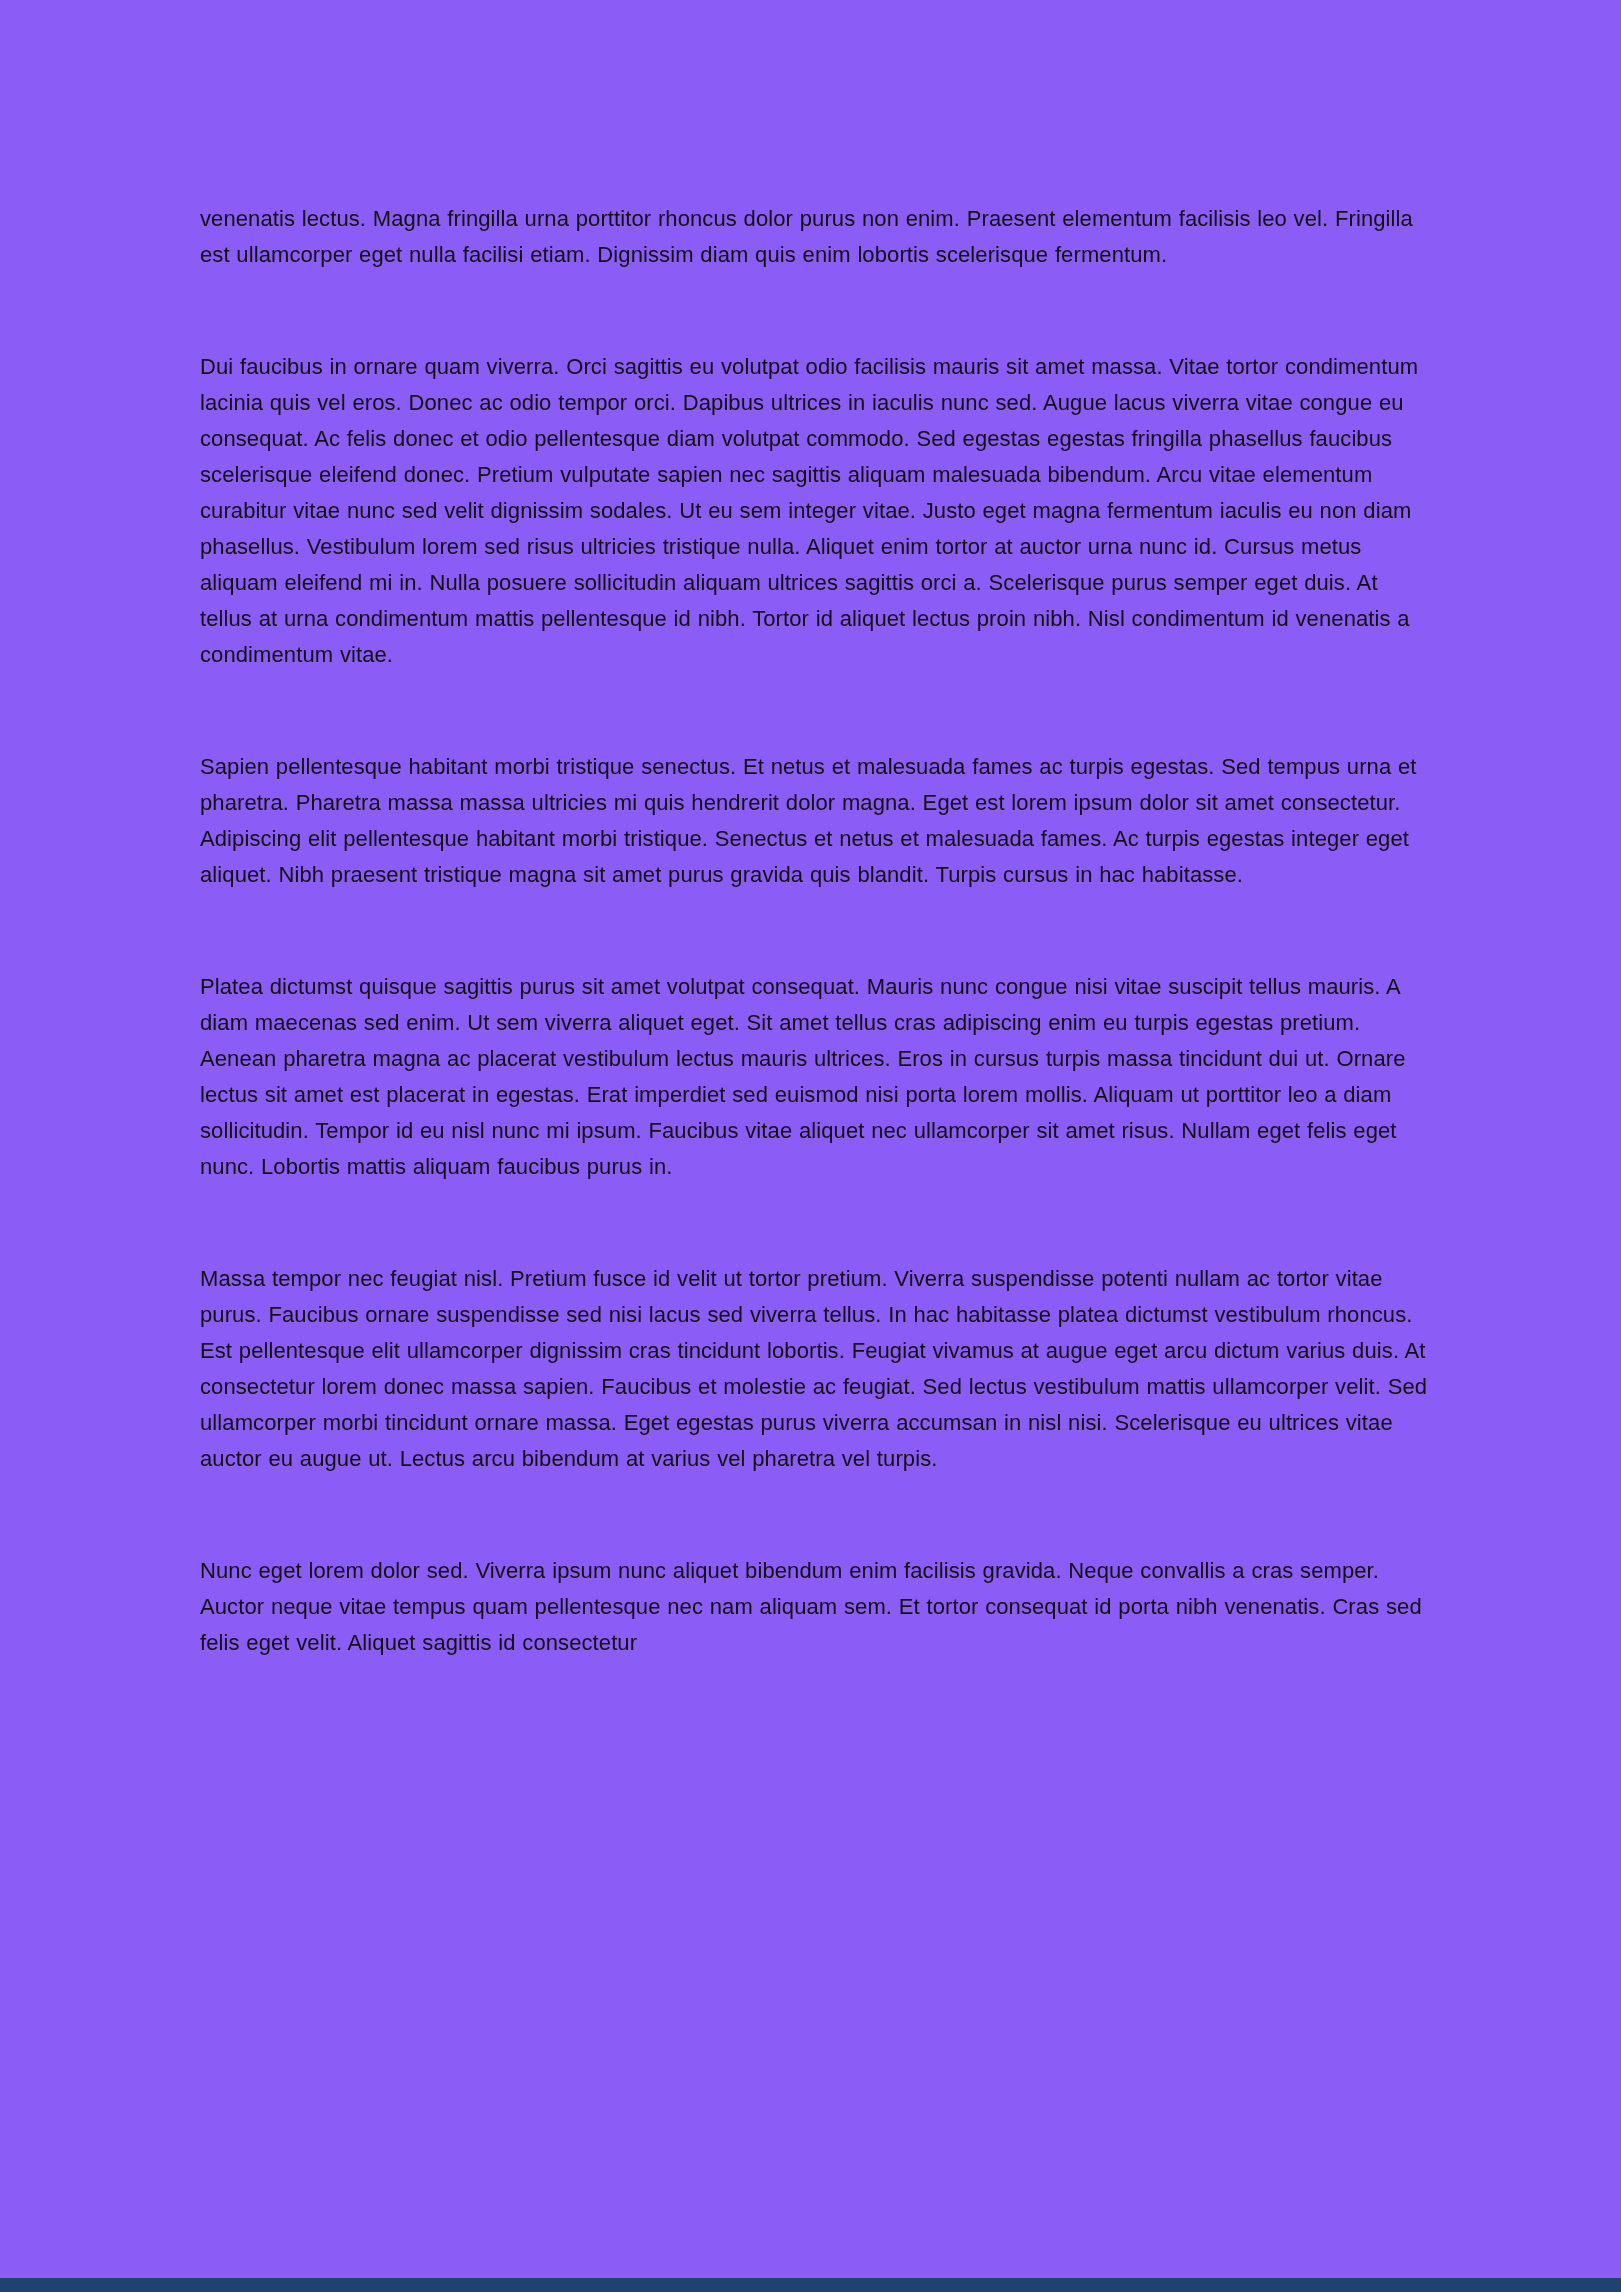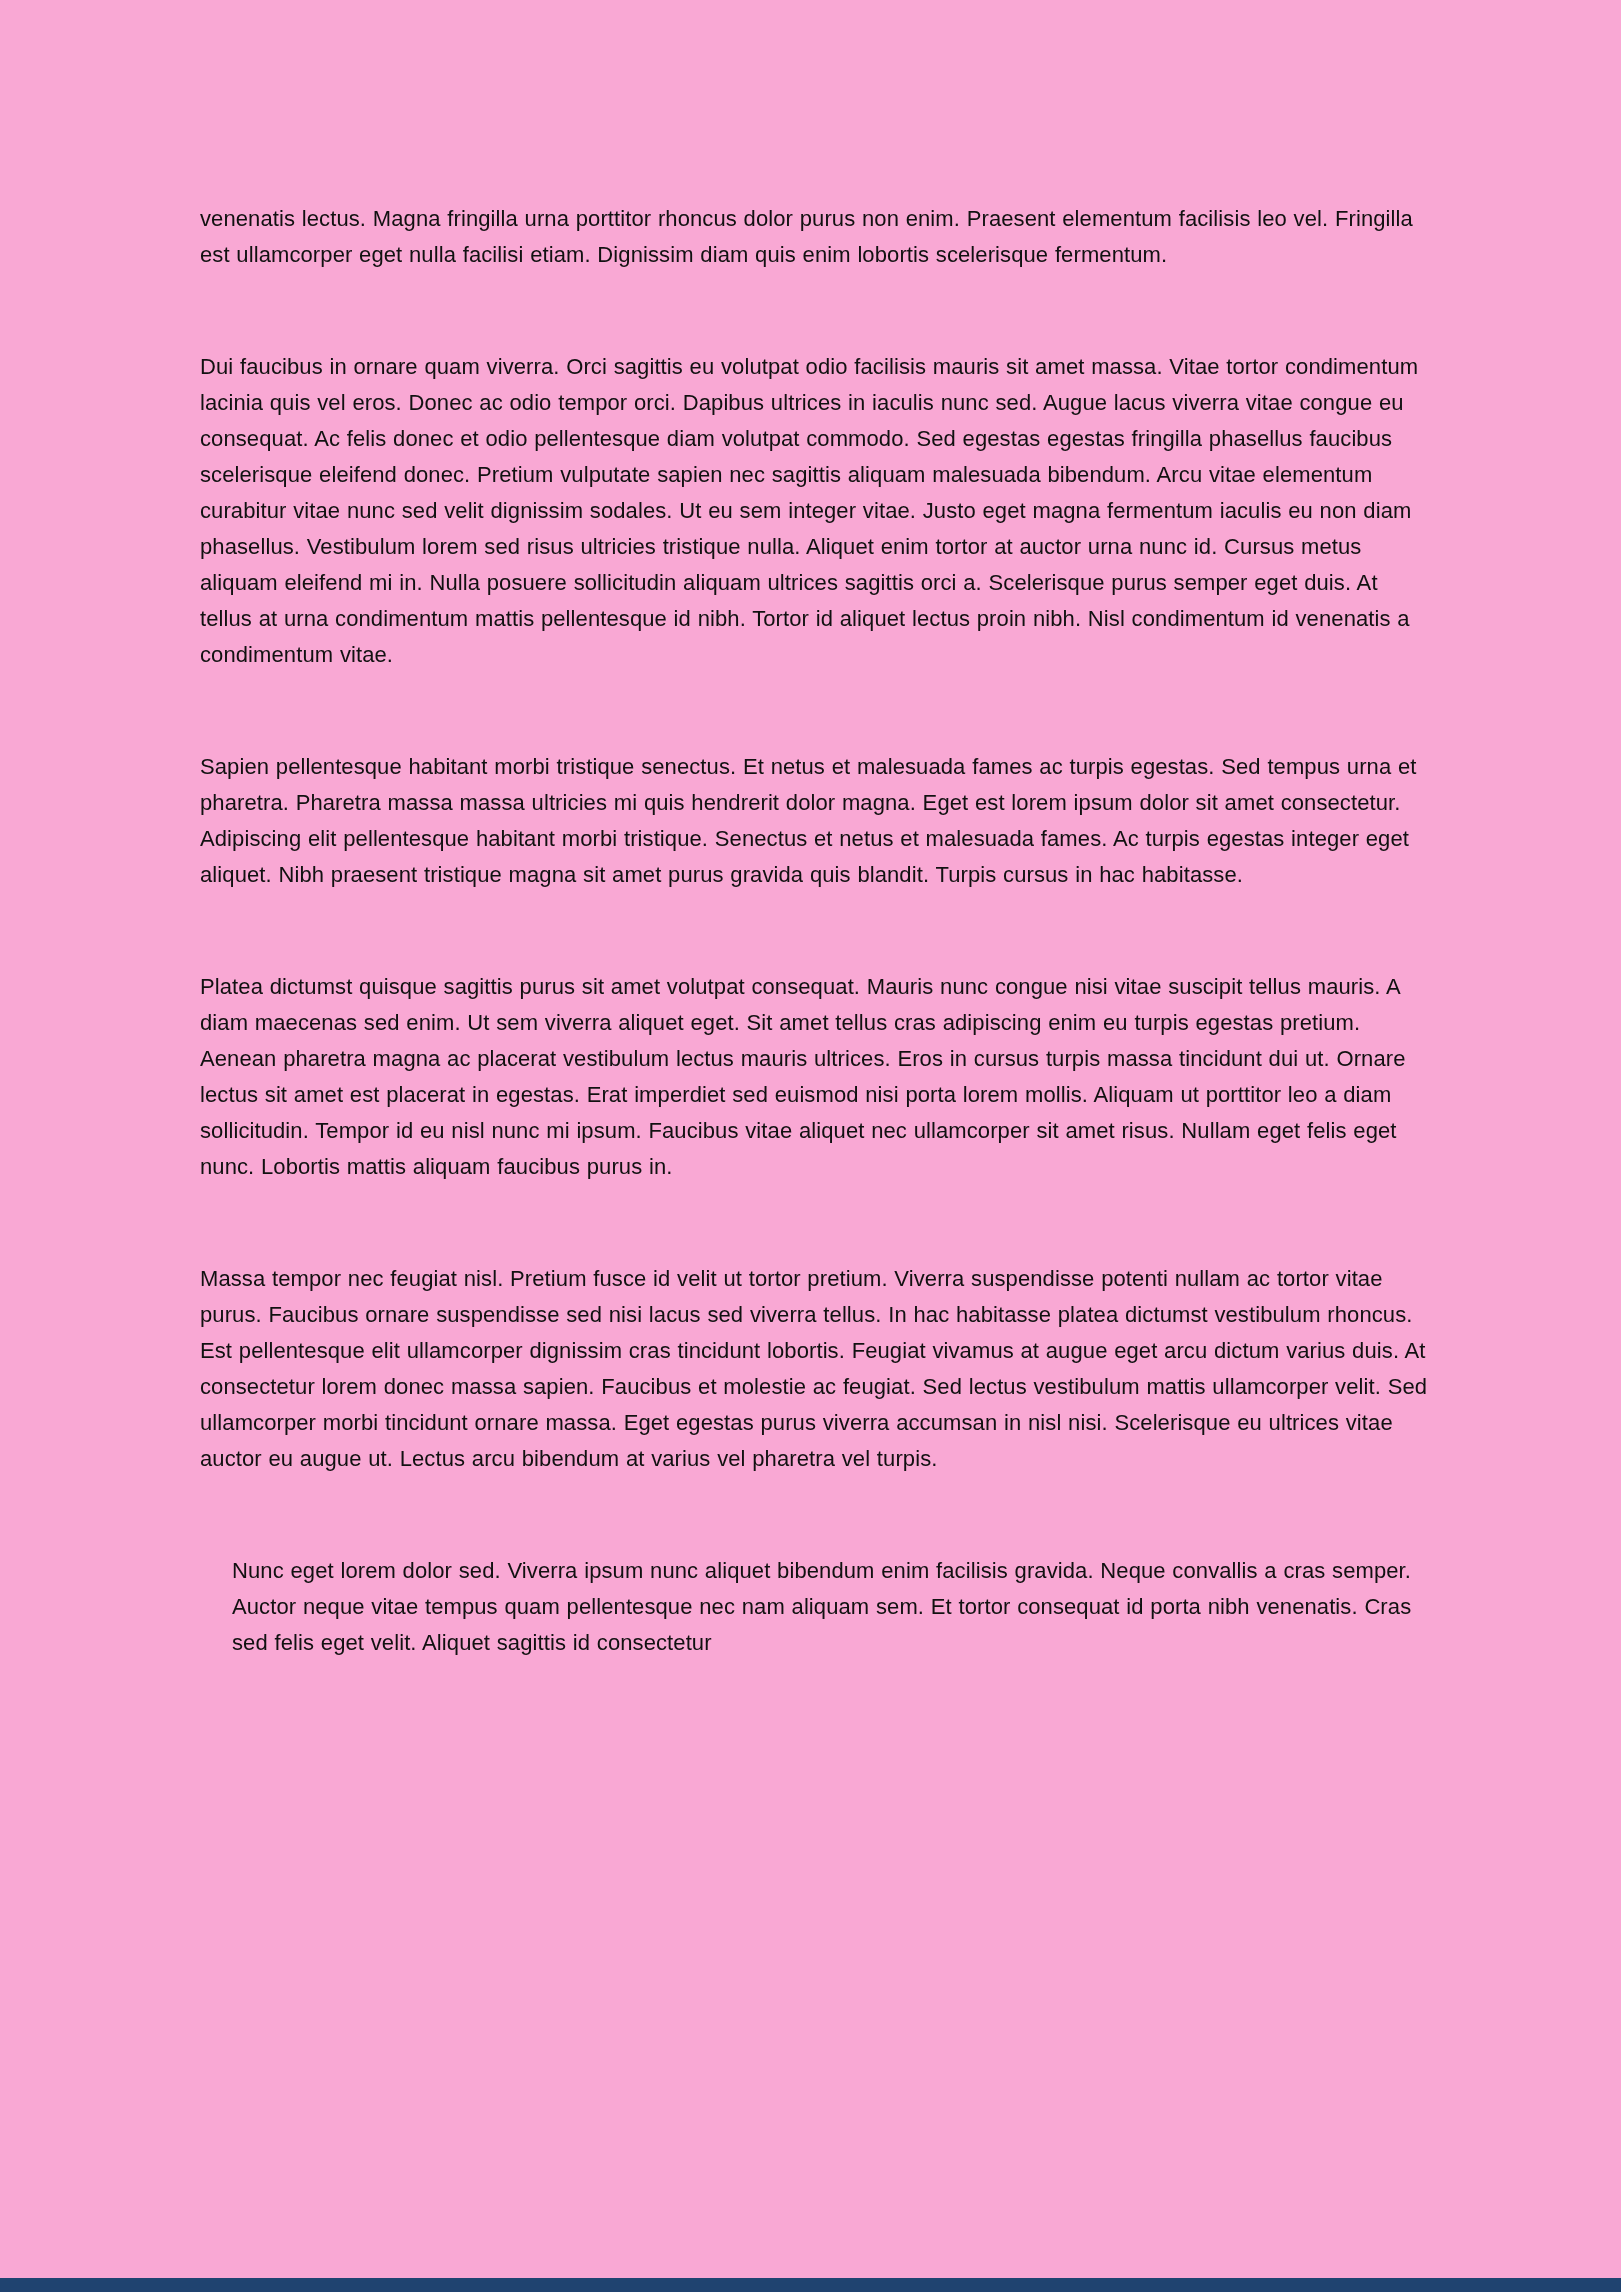--- a/index.html
+++ b/index.html
@@ -13,21 +13,21 @@
     position: relative;
     overflow: hidden;
     font-family: "Liberation Sans", sans-serif;
   }
   .page {
     position: absolute;
     top: 0;
     left: 0;
     width: 1621px;
     height: 2293px;
-    background: #f9a8d4;
+    background: #8b5cf6;
     box-sizing: border-box;
     padding: 201px 192px 0 200px;
   }
   .doc-body p.para {
     margin: 0 0 76px 0;
     font-size: 22px;
     line-height: 36px;
     color: #111111;
     letter-spacing: 0.1px;
     text-align: left;
@@ -44,18 +44,18 @@
 </head>
 <body>
 
 <div class="page">
   <div class="doc-body">
     <p class="para" style="color: rgb(17, 17, 17);">venenatis lectus. Magna fringilla urna porttitor rhoncus dolor purus non enim. Praesent elementum facilisis leo vel. Fringilla est ullamcorper eget nulla facilisi etiam. Dignissim diam quis enim lobortis scelerisque fermentum.</p>
     <p class="para" style="color: rgb(17, 17, 17);">Dui faucibus in ornare quam viverra. Orci sagittis eu volutpat odio facilisis mauris sit amet massa. Vitae tortor condimentum lacinia quis vel eros. Donec ac odio tempor orci. Dapibus ultrices in iaculis nunc sed. Augue lacus viverra vitae congue eu consequat. Ac felis donec et odio pellentesque diam volutpat commodo. Sed egestas egestas fringilla phasellus faucibus scelerisque eleifend donec. Pretium vulputate sapien nec sagittis aliquam malesuada bibendum. Arcu vitae elementum curabitur vitae nunc sed velit dignissim sodales. Ut eu sem integer vitae. Justo eget magna fermentum iaculis eu non diam phasellus. Vestibulum lorem sed risus ultricies tristique nulla. Aliquet enim tortor at auctor urna nunc id. Cursus metus aliquam eleifend mi in. Nulla posuere sollicitudin aliquam ultrices sagittis orci a. Scelerisque purus semper eget duis. At tellus at urna condimentum mattis pellentesque id nibh. Tortor id aliquet lectus proin nibh. Nisl condimentum id venenatis a condimentum vitae.</p>
     <p class="para" style="color: rgb(17, 17, 17);">Sapien pellentesque habitant morbi tristique senectus. Et netus et malesuada fames ac turpis egestas. Sed tempus urna et pharetra. Pharetra massa massa ultricies mi quis hendrerit dolor magna. Eget est lorem ipsum dolor sit amet consectetur. Adipiscing elit pellentesque habitant morbi tristique. Senectus et netus et malesuada fames. Ac turpis egestas integer eget aliquet. Nibh praesent tristique magna sit amet purus gravida quis blandit. Turpis cursus in hac habitasse.</p>
     <p class="para" style="color: rgb(17, 17, 17);">Platea dictumst quisque sagittis purus sit amet volutpat consequat. Mauris nunc congue nisi vitae suscipit tellus mauris. A diam maecenas sed enim. Ut sem viverra aliquet eget. Sit amet tellus cras adipiscing enim eu turpis egestas pretium. Aenean pharetra magna ac placerat vestibulum lectus mauris ultrices. Eros in cursus turpis massa tincidunt dui ut. Ornare lectus sit amet est placerat in egestas. Erat imperdiet sed euismod nisi porta lorem mollis. Aliquam ut porttitor leo a diam sollicitudin. Tempor id eu nisl nunc mi ipsum. Faucibus vitae aliquet nec ullamcorper sit amet risus. Nullam eget felis eget nunc. Lobortis mattis aliquam faucibus purus in.</p>
     <p class="para" style="color: rgb(17, 17, 17);">Massa tempor nec feugiat nisl. Pretium fusce id velit ut tortor pretium. Viverra suspendisse potenti nullam ac tortor vitae purus. Faucibus ornare suspendisse sed nisi lacus sed viverra tellus. In hac habitasse platea dictumst vestibulum rhoncus. Est pellentesque elit ullamcorper dignissim cras tincidunt lobortis. Feugiat vivamus at augue eget arcu dictum varius duis. At consectetur lorem donec massa sapien. Faucibus et molestie ac feugiat. Sed lectus vestibulum mattis ullamcorper velit. Sed ullamcorper morbi tincidunt ornare massa. Eget egestas purus viverra accumsan in nisl nisi. Scelerisque eu ultrices vitae auctor eu augue ut. Lectus arcu bibendum at varius vel pharetra vel turpis.</p>
-    <p class="para" style="color: rgb(17, 17, 17); margin-left: 32px;">Nunc eget lorem dolor sed. Viverra ipsum nunc aliquet bibendum enim facilisis gravida. Neque convallis a cras semper. Auctor neque vitae tempus quam pellentesque nec nam aliquam sem. Et tortor consequat id porta nibh venenatis. Cras sed felis eget velit. Aliquet sagittis id consectetur</p>
+    <p class="para" style="color: rgb(17, 17, 17);">Nunc eget lorem dolor sed. Viverra ipsum nunc aliquet bibendum enim facilisis gravida. Neque convallis a cras semper. Auctor neque vitae tempus quam pellentesque nec nam aliquam sem. Et tortor consequat id porta nibh venenatis. Cras sed felis eget velit. Aliquet sagittis id consectetur</p>
   </div>
 </div>
 
 <div class="bottom-bar" style="background: rgb(31, 67, 112);"></div>
 
 
 </body></html>

